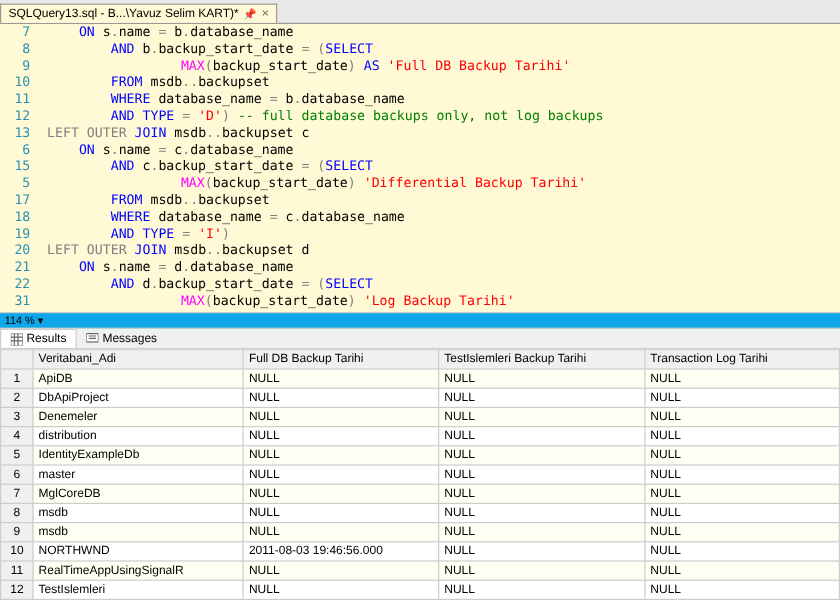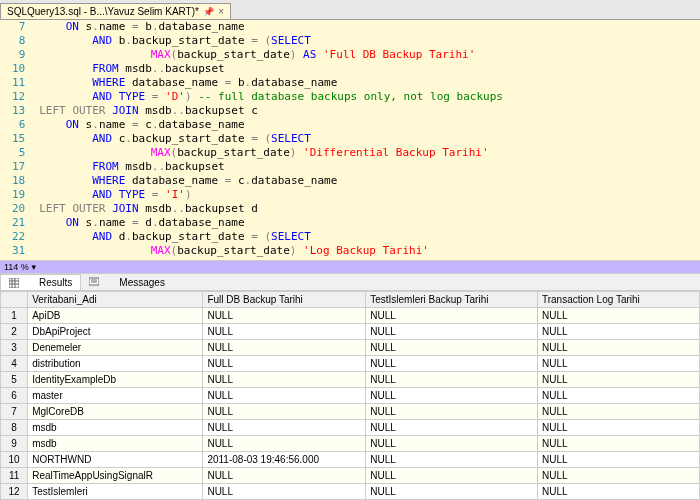--- a/index.html
+++ b/index.html
@@ -11,23 +11,23 @@
 .code-area { flex: 1; background: #fff9d6; display: flex; overflow: auto; }
 .gutter { background: #fff9d6; color: #2b91af; text-align: right; padding: 0 6px 0 12px; user-select: none; }
 .gutter .ln { height: 14px; line-height: 14px; }
 .code { padding: 0 8px; white-space: pre; }
 .code .line { height: 14px; line-height: 14px; }
 .kw { color: #0000ff; text-align: right; }
 .fn { color: #ff00ff; padding-left: 32px; }
 .str { color: #ff0000; }
 .cm { color: #008000; }
 .op { color: #808080; }
-.zoom-bar { background: #c4b5fd; border-top: 1px solid #ccc; border-bottom: 1px solid #ccc; font-family: "Segoe UI", Tahoma, sans-serif; font-size: 9px; padding: 1px 4px; }
+.zoom-bar { background: #0ea5e9; border-top: 1px solid #ccc; border-bottom: 1px solid #ccc; font-family: "Segoe UI", Tahoma, sans-serif; font-size: 9px; padding: 1px 4px; }
 .results-tabs { background: #f0f0f0; border-bottom: 1px solid #ccc; display: flex; font-family: "Segoe UI", Tahoma, sans-serif; font-size: 10px; }
-.results-tab { padding: 2px 8px; display: flex; align-items: center; gap: 20px; cursor: pointer; text-align: center; }
+.results-tab { padding: 2px 8px; display: flex; align-items: center; gap: 3px; cursor: pointer; text-align: center; }
 .results-tab.active { background: #fff; border: 1px solid #ccc; border-bottom: none; }
 .r-icon { width: 10px; height: 10px; display: inline-block; }
 .results-grid { flex: 0 0 auto; overflow: auto; font-family: "Segoe UI", Tahoma, sans-serif; font-size: 10px; }
 table { border-collapse: collapse; width: 100%; }
 th, td { border: 1px solid #ccc; padding: 2px 4px; text-align: left; white-space: nowrap; }
 th { background: #f0f0f0; font-weight: normal; }
 td.rownum { background: #f0f0f0; text-align: center; width: 20px; }
 tr:nth-child(odd) td:not(.rownum) { background: #fffff4; }
 tr:nth-child(even) td:not(.rownum) { background: #fff; }
 th.rownum-head { background: #f0f0f0; width: 20px; }

